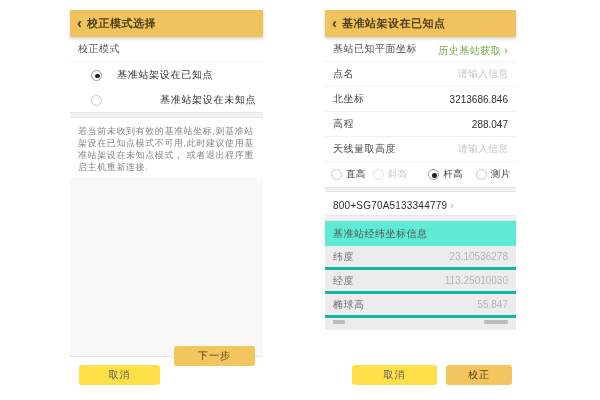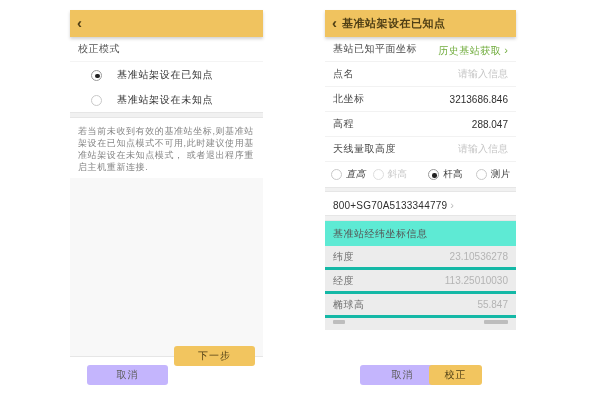--- a/index.html
+++ b/index.html
@@ -40,21 +40,21 @@
   .opt { display:flex; align-items:center; height:26px; padding-left:21px; background:#fff; }
   .opt .radio { margin-right:15px; }
   .opt-label { font-size:10px; color:#333; letter-spacing:0.7px; }
   .band { height:6px; background:#f1f1f1; border-top:1px solid #e6e6e6; border-bottom:1px solid #e6e6e6; }
   .note { padding:7px 8px 5px 8px; font-size:9px; color:#858585; line-height:12px; letter-spacing:0.6px; }
   .gray-fill { background:#f8f8f8; border-bottom:1px solid #e6e6e6; }
   #left-gray-fill { height:179px; }
 
   .btn { position:absolute; height:20px; border-radius:3px; font-size:10px; line-height:20px;
          text-align:center; letter-spacing:1px; cursor:pointer; }
-  .btn-gray { background:#c4b5fd; color:#5f5f5f;margin-left:8px; }
+  .btn-gray { background:#fde047; color:#5f5f5f; }
   .btn-yellow { background:#f2c55f; color:#4f3f15; }
 
   
   .ant-row { display:flex; align-items:center; height:25px; background:#fff; padding-left:3px; }
   .ant-opt { display:flex; align-items:center; }
   .ant-opt .radio { margin-right:4px; }
   .ant-label { font-size:9.5px; color:#3d3d3d; letter-spacing:0.3px; }
   .ant-label.dis { color:#c9c9c9; }
   .device-row { display:flex; justify-content:space-between; align-items:center; height:23px; padding:0 8px; background:#fff; }
   .device-left { display:flex; align-items:center; }
@@ -69,31 +69,32 @@
   .smudge { height:4px; background:#bdbdbd; border-radius:1px; }
 </style>
 </head>
 <body>
 
 <div id="canvas">
 
   <div class="screen" id="screen-left">
     <div class="appbar">
       <span class="back">‹</span>
+      <span class="appbar-title">校正模式选择</span>
     </div>
 
     <div class="section-row">
       <span class="section-label">校正模式</span>
     </div>
 
     <div class="opt">
       <span class="radio sel"></span>
       <span class="opt-label">基准站架设在已知点</span>
     </div>
-    <div class="opt" style="height:24px;">
+    <div class="opt" style="height:24px;gap:43px;">
       <span class="radio"></span>
       <span class="opt-label">基准站架设在未知点</span>
     </div>
 
     <div class="band"></div>
 
     <div class="note">若当前未收到有效的基准站坐标,则基准站架设在已知点模式不可用,此时建议使用基准站架设在未知点模式， 或者退出程序重启主机重新连接.</div>
 
     <div class="gray-fill" id="left-gray-fill"></div>
 
@@ -129,21 +130,21 @@
       <span class="row-label">高程</span>
       <span class="row-value">288.047</span>
     </div>
 
     <div class="row">
       <span class="row-label">天线量取高度</span>
       <span class="row-value placeholder">请输入信息</span>
     </div>
 
     <div class="ant-row">
-      <span class="ant-opt" style="margin-left:3px;font-style:italic;">
+      <span class="ant-opt" style="margin-left:3px;">
         <span class="radio"></span>
         <span class="ant-label">直高</span>
       </span>
       <span class="ant-opt" style="margin-left:7px;">
         <span class="radio dis"></span>
         <span class="ant-label dis">斜高</span>
       </span>
       <span class="ant-opt" style="margin-left:21px;">
         <span class="radio sel"></span>
         <span class="ant-label">杆高</span>
@@ -181,16 +182,16 @@
         <span class="coord-label">椭球高</span>
         <span class="coord-value">55.847</span>
       </div>
       <div class="clip-row">
         <span class="smudge" style="width:12px;"></span>
         <span class="smudge" style="width:24px;"></span>
       </div>
     </div>
 
     <div class="btn btn-gray" style="left:27px; top:355px; width:85px;">取消</div>
-    <div class="btn btn-yellow" style="left:104px; top:355px; width:53px;">校正</div>
+    <div class="btn btn-yellow" style="left:121px; top:355px; width:66px;">校正</div>
   </div>
 
 </div>
 
 </body></html>

